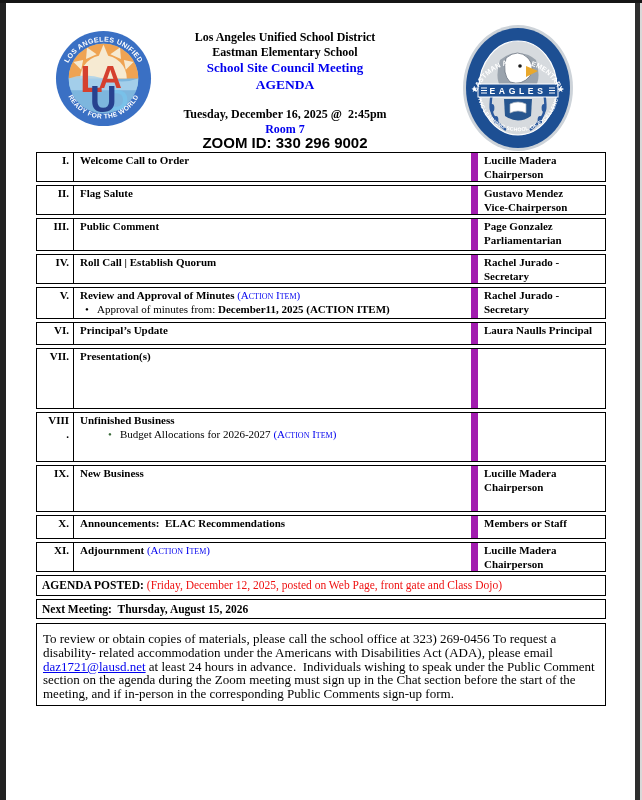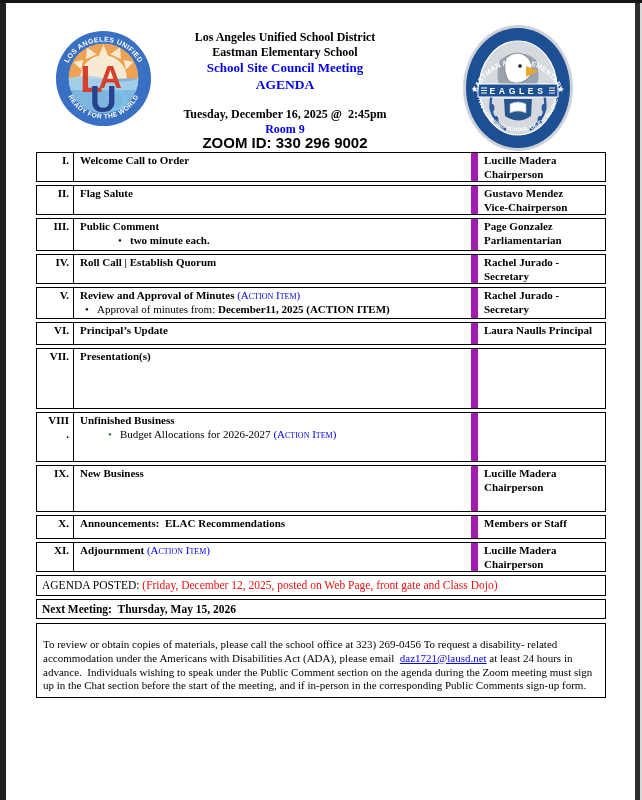--- a/index.html
+++ b/index.html
@@ -38,24 +38,24 @@
   .action{color:#0000ee;font-weight:normal;font-variant:small-caps;}
   .bullet{position:relative;padding-left:14px;}
   .bullet::before{content:"\2022";position:absolute;left:2px;top:0;}
   .ind-a{margin-left:36px;}
   .ind-b{margin-left:3px;}
   .ind-c{margin-left:26px;}
   .green-dot::before{color:#3a6b3a;}
 
   .wide-box{border:1px solid #000;margin-bottom:3px;padding:2px 5px;box-sizing:border-box;
             font-size:11.5px;line-height:14px;}
-  .posted-label{font-weight:normal;white-space:pre-wrap;}
+  .posted-label{font-weight:bold;white-space:pre-wrap;}
   .posted-detail{font-weight:normal;color:#ee1111;}
   .next-meeting{font-weight:bold;white-space:pre-wrap;}
-  .footer-box{font-weight:normal;font-size:11px;line-height:13.8px;padding:14px 6px 4px 6px;}
+  .footer-box{font-weight:normal;font-size:13px;line-height:13.8px;padding:8px 6px 4px 6px;}
   .footer-box span{white-space:pre-wrap;}
   .email-link{color:#0000ee;text-decoration:underline;cursor:pointer;}
 
   svg text{font-family:"Liberation Sans","DejaVu Sans",sans-serif;}
 </style>
 </head>
 <body>
 
 <div class="frame-left"></div>
 <div class="frame-right-dark"></div>
@@ -138,21 +138,21 @@
       <text x="95" y="68" font-size="8" fill="#ffffff">★</text>
     </svg>
   </div>
 
   <div class="head-block">
     <div class="h-district">Los Angeles Unified School District</div>
     <div class="h-school">Eastman Elementary School</div>
     <div class="h-meeting">School Site Council Meeting</div>
     <div class="h-agenda">AGENDA</div>
     <div class="h-date">Tuesday, December 16, 2025 @  2:45pm</div>
-    <div class="h-room">Room 9</div>
+    <div class="h-room">Room 7</div>
     <div class="h-zoom">ZOOM ID: 330 296 9002</div>
   </div>
 
   <div class="agenda-table">
 
     <div class="trow" style="min-height:27px">
       <div class="c-num">I.</div>
       <div class="c-item"><span class="b prewrap">Welcome Call to Order</span></div>
       <div class="c-person">
         <div>Lucille Madera</div>
@@ -166,21 +166,20 @@
       <div class="c-person">
         <div>Gustavo Mendez</div>
         <div>Vice-Chairperson</div>
       </div>
     </div>
 
     <div class="trow" style="min-height:33px">
       <div class="c-num">III.</div>
       <div class="c-item">
         <div><span class="b prewrap">Public Comment</span></div>
-        <div class="bullet ind-a"><span class="b prewrap">two minute each.</span></div>
       </div>
       <div class="c-person">
         <div>Page Gonzalez</div>
         <div>Parliamentarian</div>
       </div>
     </div>
 
     <div class="trow" style="min-height:17px">
       <div class="c-num">IV.</div>
       <div class="c-item"><span class="b prewrap">Roll Call | Establish Quorum</span></div>
@@ -258,21 +257,21 @@
         <div>Lucille Madera</div>
         <div>Chairperson</div>
       </div>
     </div>
 
     <div class="wide-box" style="min-height:21px">
       <span class="posted-label">AGENDA POSTED: </span><span class="posted-detail prewrap">(Friday, December 12, 2025, posted on Web Page, front gate and Class Dojo)</span>
     </div>
 
     <div class="wide-box" style="min-height:18px;margin-bottom:4px">
-      <span class="next-meeting">Next Meeting:  Thursday, May 15, 2026</span>
+      <span class="next-meeting">Next Meeting:  Thursday, August 15, 2026</span>
     </div>
 
     <div class="wide-box footer-box">
       <span>To review or obtain copies of materials, please call the school office at 323) 269-0456 To request a disability- related accommodation under the Americans with Disabilities Act (ADA), please email  </span><a class="email-link">daz1721@lausd.net</a><span> at least 24 hours in advance.  Individuals wishing to speak under the Public Comment section on the agenda during the Zoom meeting must sign up in the Chat section before the start of the meeting, and if in-person in the corresponding Public Comments sign-up form.</span>
     </div>
 
   </div>
 </div>
 
 </body></html>

